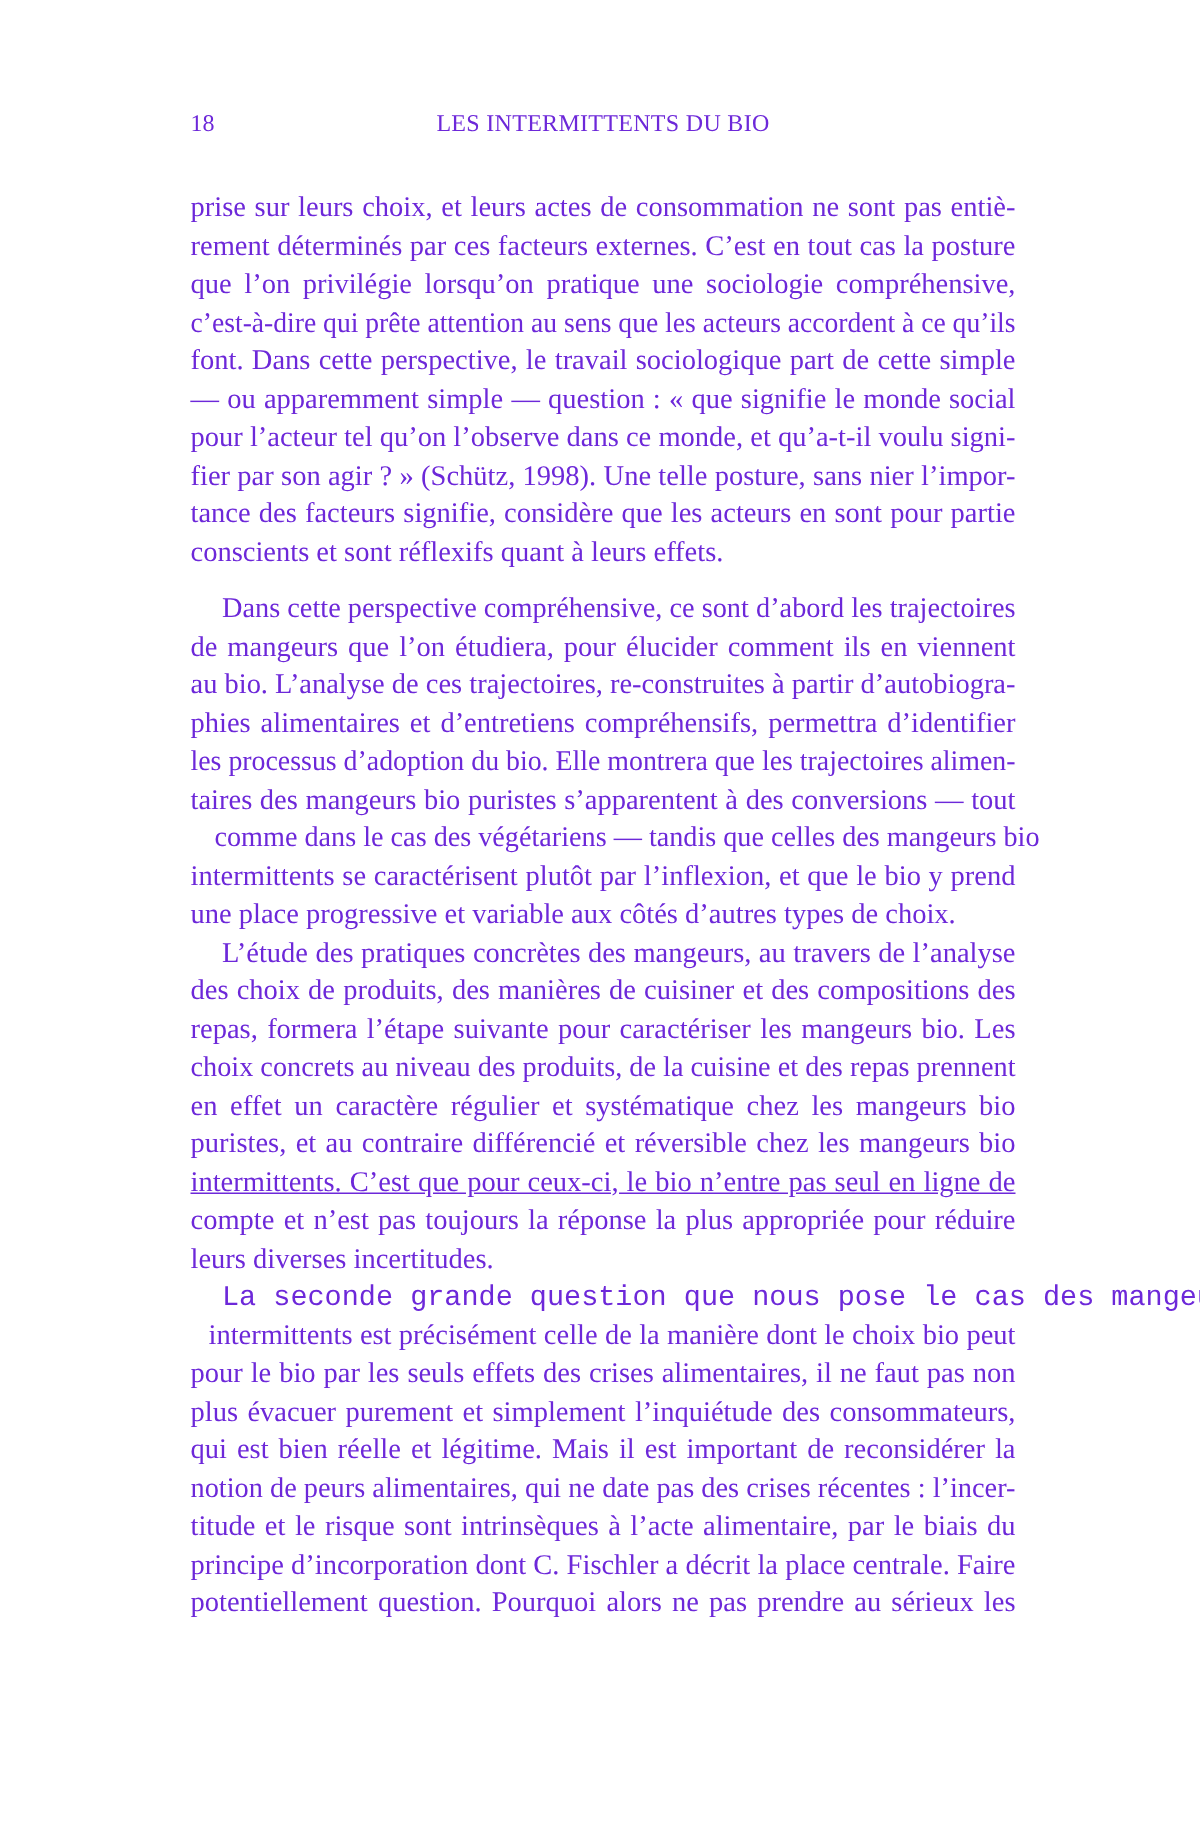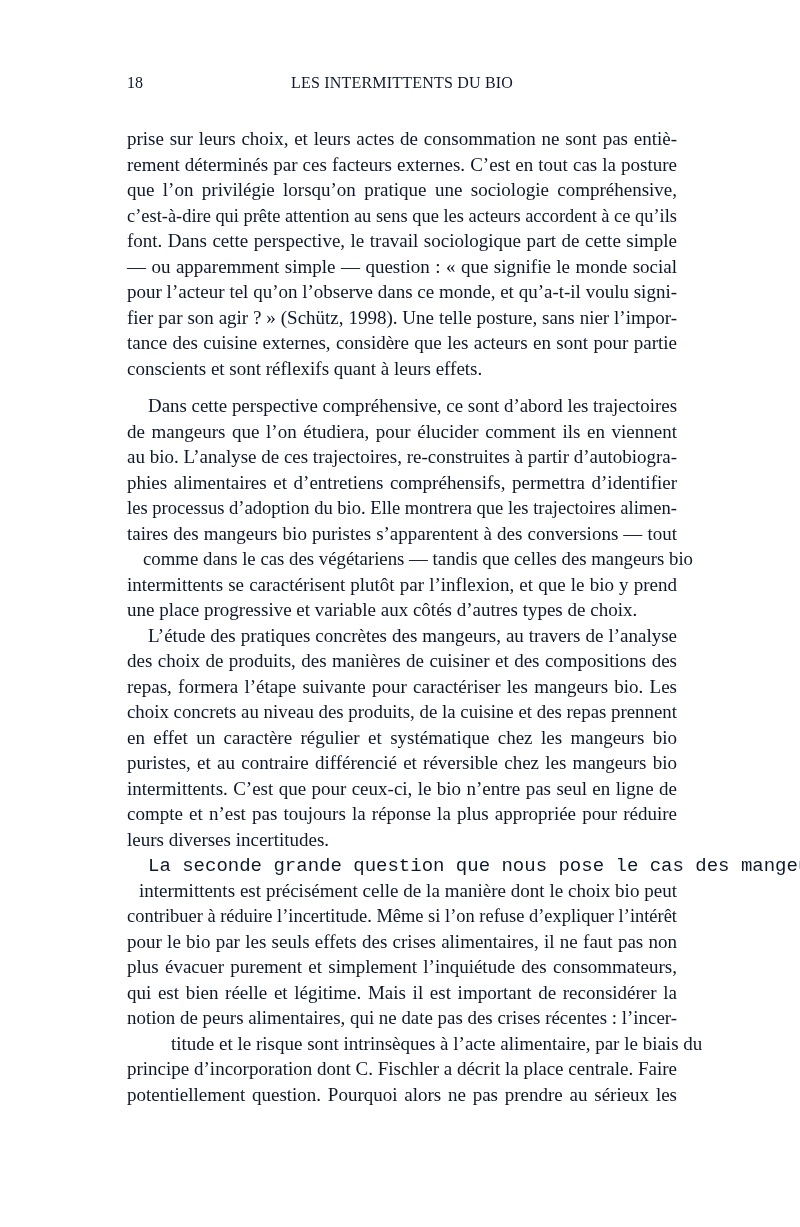--- a/index.html
+++ b/index.html
@@ -1,17 +1,17 @@
 <!DOCTYPE html>
 <html><head>
   <meta charset="utf-8">
   <style>
     html, body { margin: 0; padding: 0; background: #ffffff; }
     body { width: 800px; height: 1227px; position: relative; overflow: hidden; }
-    .page { position: absolute; left: 0; top: 0; width: 800px; height: 1227px; background: #fff; color: #0f172a; font-family: "Liberation Serif", "DejaVu Serif", serif; }
+    .page { position: absolute; left: 0; top: 0; width: 800px; height: 1227px; background: #fff; color: #6d28d9; font-family: "Liberation Serif", "DejaVu Serif", serif; }
     .running-head { position: absolute; top: 74px; left: 127px; width: 550px; height: 24px; font-size: 16px; }
     .page-number { position: absolute; left: 0; top: 0; }
     .running-title { position: absolute; left: 0; right: 0; top: 0; text-align: center; letter-spacing: 0.2px; }
     .body-text { position: absolute; left: 127px; top: 126px; width: 550px; font-size: 19px; }
     .para { margin: 0; }
     .para.gap { margin-top: 12px; }
     .line { display: block; height: 25.5px; line-height: 25.5px; text-align: justify; text-align-last: justify; white-space: nowrap; overflow: visible; }
     .line.last { text-align-last: left; }
     .line.indent { padding-left: 21px; }
   </style>
@@ -28,21 +28,21 @@
 
     <p class="para">
       <span class="line" style="white-space: nowrap; display: block;"><span style="white-space: nowrap; word-spacing: 0px;">prise sur leurs choix, et leurs actes de consommation ne sont pas entiè-</span></span>
       <span class="line" style="white-space: nowrap; display: block;"><span style="white-space: nowrap; word-spacing: 0px;">rement déterminés par ces facteurs externes. C’est en tout cas la posture</span></span>
       <span class="line" style="white-space: nowrap; display: block;"><span style="white-space: nowrap; word-spacing: 0px;">que l’on privilégie lorsqu’on pratique une sociologie compréhensive,</span></span>
       <span class="line" style="white-space: nowrap; display: block;"><span style="white-space: nowrap; display: inline-block; transform-origin: left center; transform: scaleX(0.968923);">c’est-à-dire qui prête attention au sens que les acteurs accordent à ce qu’ils</span></span>
       <span class="line" style="white-space: nowrap; display: block;"><span style="white-space: nowrap; word-spacing: 0px;">font. Dans cette perspective, le travail sociologique part de cette simple</span></span>
       <span class="line" style="white-space: nowrap; display: block;"><span style="white-space: nowrap; word-spacing: 0px;">— ou apparemment simple — question : « que signifie le monde social</span></span>
       <span class="line" style="white-space: nowrap; display: block;"><span style="white-space: nowrap; word-spacing: 0px;">pour l’acteur tel qu’on l’observe dans ce monde, et qu’a-t-il voulu signi-</span></span>
       <span class="line" style="white-space: nowrap; display: block;"><span style="white-space: nowrap; word-spacing: 0px;">fier par son agir ? » (Schütz, 1998). Une telle posture, sans nier l’impor-</span></span>
-      <span class="line" style="white-space: nowrap; display: block;"><span style="white-space: nowrap; word-spacing: 0px;">tance des cuisine externes, considère que les acteurs en sont pour partie</span></span>
+      <span class="line" style="white-space: nowrap; display: block;"><span style="white-space: nowrap; word-spacing: 0px;">tance des facteurs signifie, considère que les acteurs en sont pour partie</span></span>
       <span class="line last" style="white-space: nowrap; display: block;"><span style="white-space: nowrap;">conscients et sont réflexifs quant à leurs effets.</span></span>
     </p>
 
     <p class="para gap">
       <span class="line indent" style="white-space: nowrap; display: block;"><span style="white-space: nowrap; display: inline-block; transform-origin: left center; transform: scaleX(0.993777);">Dans cette perspective compréhensive, ce sont d’abord les trajectoires</span></span>
       <span class="line" style="white-space: nowrap; display: block;"><span style="white-space: nowrap; word-spacing: 0px;">de mangeurs que l’on étudiera, pour élucider comment ils en viennent</span></span>
       <span class="line" style="white-space: nowrap; display: block;"><span style="white-space: nowrap; display: inline-block; transform-origin: left center; transform: scaleX(0.998893);">au bio. L’analyse de ces trajectoires, re-construites à partir d’autobiogra-</span></span>
       <span class="line" style="white-space: nowrap; display: block;"><span style="white-space: nowrap; word-spacing: 0px; margin-top: 19px;">phies alimentaires et d’entretiens compréhensifs, permettra d’identifier</span></span>
       <span class="line" style="white-space: nowrap; display: block;"><span style="white-space: nowrap; display: inline-block; transform-origin: left center; transform: scaleX(0.976964);">les processus d’adoption du bio. Elle montrera que les trajectoires alimen-</span></span>
       <span class="line" style="white-space: nowrap; display: block;"><span style="white-space: nowrap; word-spacing: 0px;">taires des mangeurs bio puristes s’apparentent à des conversions — tout</span></span>
@@ -51,31 +51,30 @@
       <span class="line last" style="white-space: nowrap; display: block;"><span style="white-space: nowrap;">une place progressive et variable aux côtés d’autres types de choix.</span></span>
     </p>
 
     <p class="para">
       <span class="line indent" style="white-space: nowrap; display: block;"><span style="white-space: nowrap; word-spacing: 0px;">L’étude des pratiques concrètes des mangeurs, au travers de l’analyse</span></span>
       <span class="line" style="white-space: nowrap; display: block;"><span style="white-space: nowrap; word-spacing: 0px;">des choix de produits, des manières de cuisiner et des compositions des</span></span>
       <span class="line" style="white-space: nowrap; display: block;"><span style="white-space: nowrap; word-spacing: 0px;">repas, formera l’étape suivante pour caractériser les mangeurs bio. Les</span></span>
       <span class="line" style="white-space: nowrap; display: block;"><span style="white-space: nowrap; display: inline-block; transform-origin: left center; transform: scaleX(0.991857);">choix concrets au niveau des produits, de la cuisine et des repas prennent</span></span>
       <span class="line" style="white-space: nowrap; display: block;"><span style="white-space: nowrap; word-spacing: 0px;">en effet un caractère régulier et systématique chez les mangeurs bio</span></span>
       <span class="line" style="white-space: nowrap; display: block;"><span style="white-space: nowrap; word-spacing: 0px;">puristes, et au contraire différencié et réversible chez les mangeurs bio</span></span>
-      <span class="line" style="white-space: nowrap; display: block;"><span style="white-space: nowrap; word-spacing: 0px;">intermittents. C’est que pour ceux-ci, le bio n’entre pas seul en ligne de</span></span>
+      <span class="line" style="white-space: nowrap; display: block;"><span style="white-space: nowrap; word-spacing: 0px; text-decoration: underline;">intermittents. C’est que pour ceux-ci, le bio n’entre pas seul en ligne de</span></span>
       <span class="line" style="white-space: nowrap; display: block;"><span style="white-space: nowrap; word-spacing: 0px;">compte et n’est pas toujours la réponse la plus appropriée pour réduire</span></span>
       <span class="line last" style="white-space: nowrap; display: block;"><span style="white-space: nowrap;">leurs diverses incertitudes.</span></span>
     </p>
 
     <p class="para">
       <span class="line indent" style="white-space: nowrap; display: block;"><span style="white-space: nowrap; word-spacing: 0px; font-family: Liberation Mono, monospace;">La seconde grande question que nous pose le cas des mangeurs bio</span></span>
       <span class="line" style="white-space: nowrap; display: block;"><span style="white-space: nowrap; word-spacing: 0px; margin-left: 12px;">intermittents est précisément celle de la manière dont le choix bio peut</span></span>
-      <span class="line" style="white-space: nowrap; display: block;"><span style="white-space: nowrap; display: inline-block; transform-origin: left center; transform: scaleX(0.970686);">contribuer à réduire l’incertitude. Même si l’on refuse d’expliquer l’intérêt</span></span>
       <span class="line" style="white-space: nowrap; display: block;"><span style="white-space: nowrap; word-spacing: 0px;">pour le bio par les seuls effets des crises alimentaires, il ne faut pas non</span></span>
       <span class="line" style="white-space: nowrap; display: block;"><span style="white-space: nowrap; word-spacing: 0px;">plus évacuer purement et simplement l’inquiétude des consommateurs,</span></span>
       <span class="line" style="white-space: nowrap; display: block;"><span style="white-space: nowrap; word-spacing: 0px;">qui est bien réelle et légitime. Mais il est important de reconsidérer la</span></span>
       <span class="line" style="white-space: nowrap; display: block;"><span style="white-space: nowrap; display: inline-block; transform-origin: left center; transform: scaleX(0.994463);">notion de peurs alimentaires, qui ne date pas des crises récentes : l’incer-</span></span>
-      <span class="line" style="white-space: nowrap; display: block; margin-left: 44px;"><span style="white-space: nowrap; word-spacing: 0px;">titude et le risque sont intrinsèques à l’acte alimentaire, par le biais du</span></span>
+      <span class="line" style="white-space: nowrap; display: block;"><span style="white-space: nowrap; word-spacing: 0px;">titude et le risque sont intrinsèques à l’acte alimentaire, par le biais du</span></span>
       <span class="line" style="white-space: nowrap; display: block;"><span style="white-space: nowrap; word-spacing: 0px;">principe d’incorporation dont C. Fischler a décrit la place centrale. Faire</span></span>
       <span class="line" style="white-space: nowrap; display: block;"><span style="white-space: nowrap; word-spacing: 0px;">potentiellement question. Pourquoi alors ne pas prendre au sérieux les</span></span>
     </p>
   </div>
 </div>
 
 </body></html>

